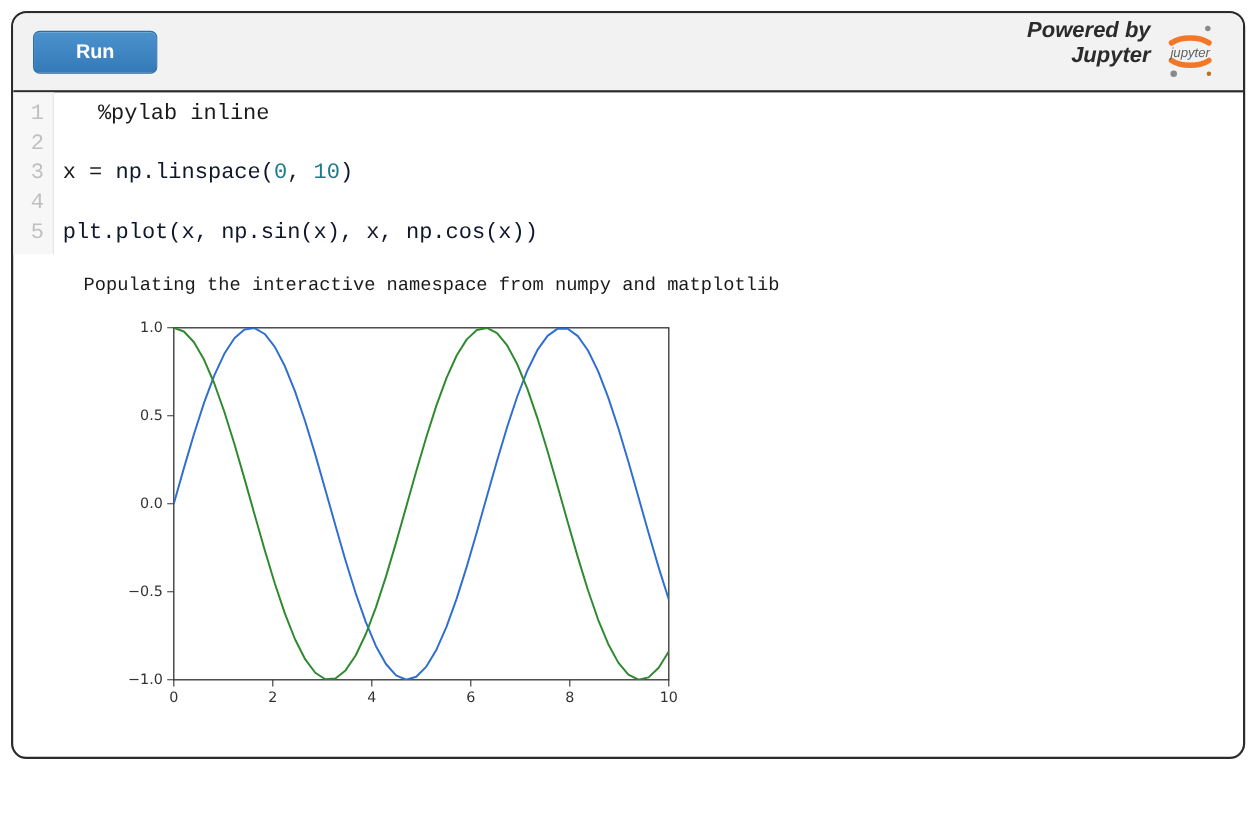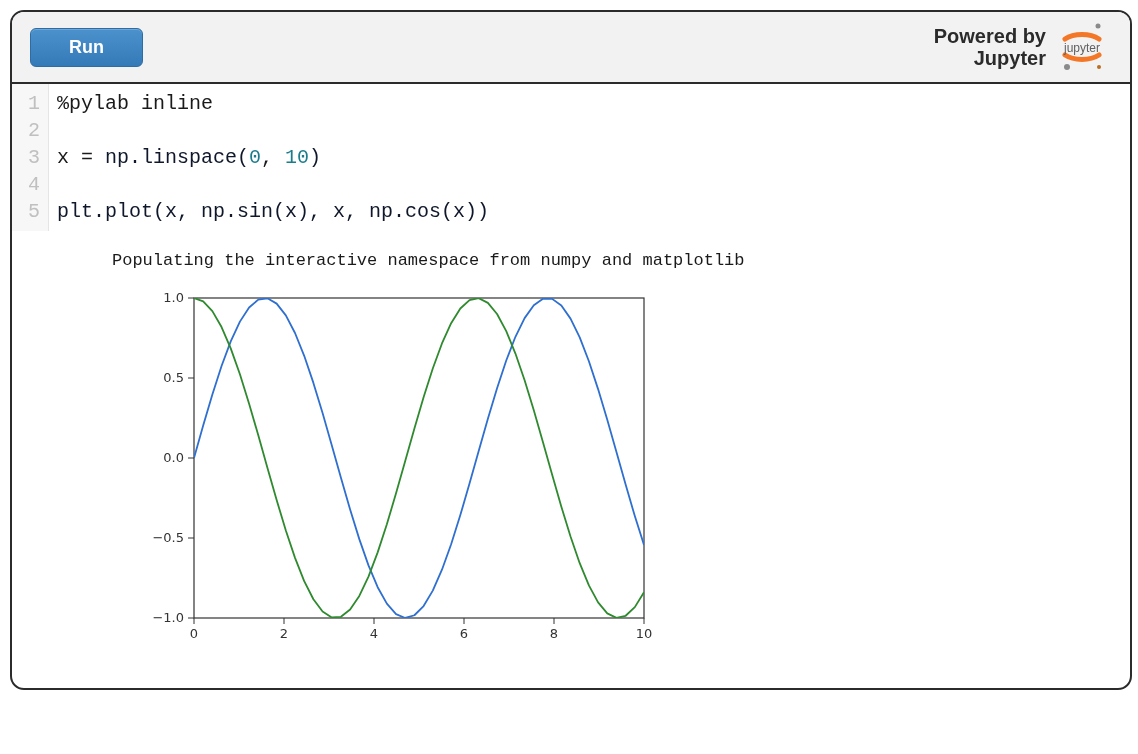--- a/index.html
+++ b/index.html
@@ -33,22 +33,22 @@
     font-weight: 700;
     font-size: 18px;
     border: 1px solid #2e6da4;
     border-radius: 6px;
     padding: 8px 38px;
     cursor: pointer;
     box-shadow: inset 0 1px 0 rgba(255,255,255,0.2);
   }
   .powered {
     display: flex;
-    align-items: center;
     gap: 6px;
+    font-style: italic;
   }
   .powered-text {
     text-align: right;
     font-weight: 700;
     font-size: 20px;
     line-height: 1.1;
     color: #2b2b2b;
   }
   .jupyter-logo {
     width: 60px;
@@ -76,26 +76,26 @@
     user-select: none;
     min-width: 26px;
     border-right: 1px solid #e5e5e5;
   }
   .gutter div { padding: 0 2px; }
   .code {
     padding: 6px 8px;
     white-space: pre;
     color: #1a1a1a;
   }
-  .tok-magic { color: #1a1a1a; }
+  .tok-magic { color: #1a1a1a; margin-left: 32px; }
   .tok-num { color: #1c7c8a; }
   .tok-func { color: #0f172a; }
   .tok-kw { color: #1a1a1a; }
   .output {
-    padding: 20px 0 40px 100px;
+    padding: 20px 0 40px 64px;
     font-family: Menlo, Consolas, "Courier New", monospace;
     font-size: 17px;
     color: #1a1a1a;
   }
   .plot-wrap {
     margin-top: 18px;
     margin-left: 12px;
   }
   svg.plot {
     display: block;

